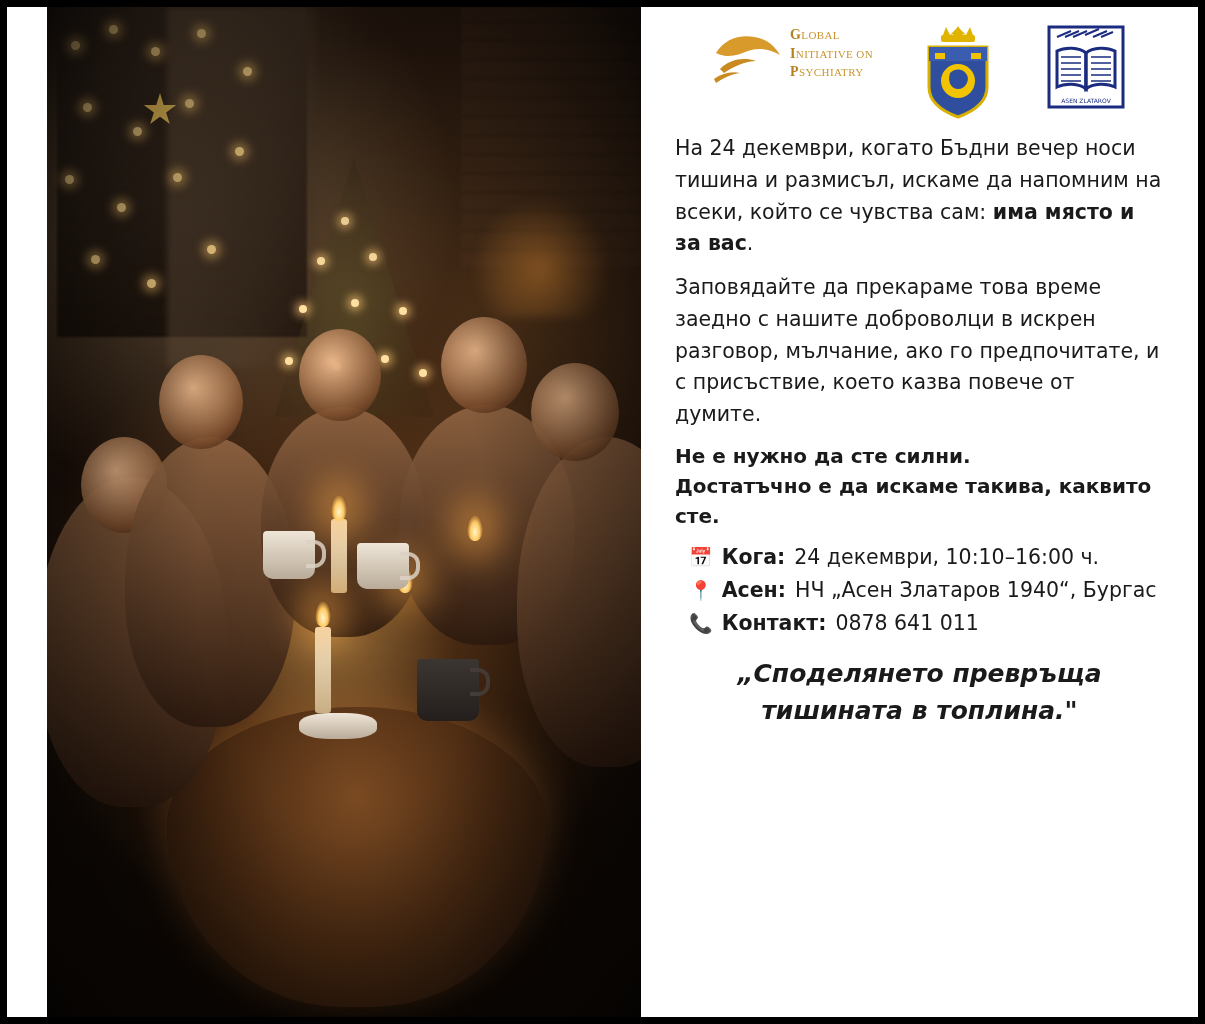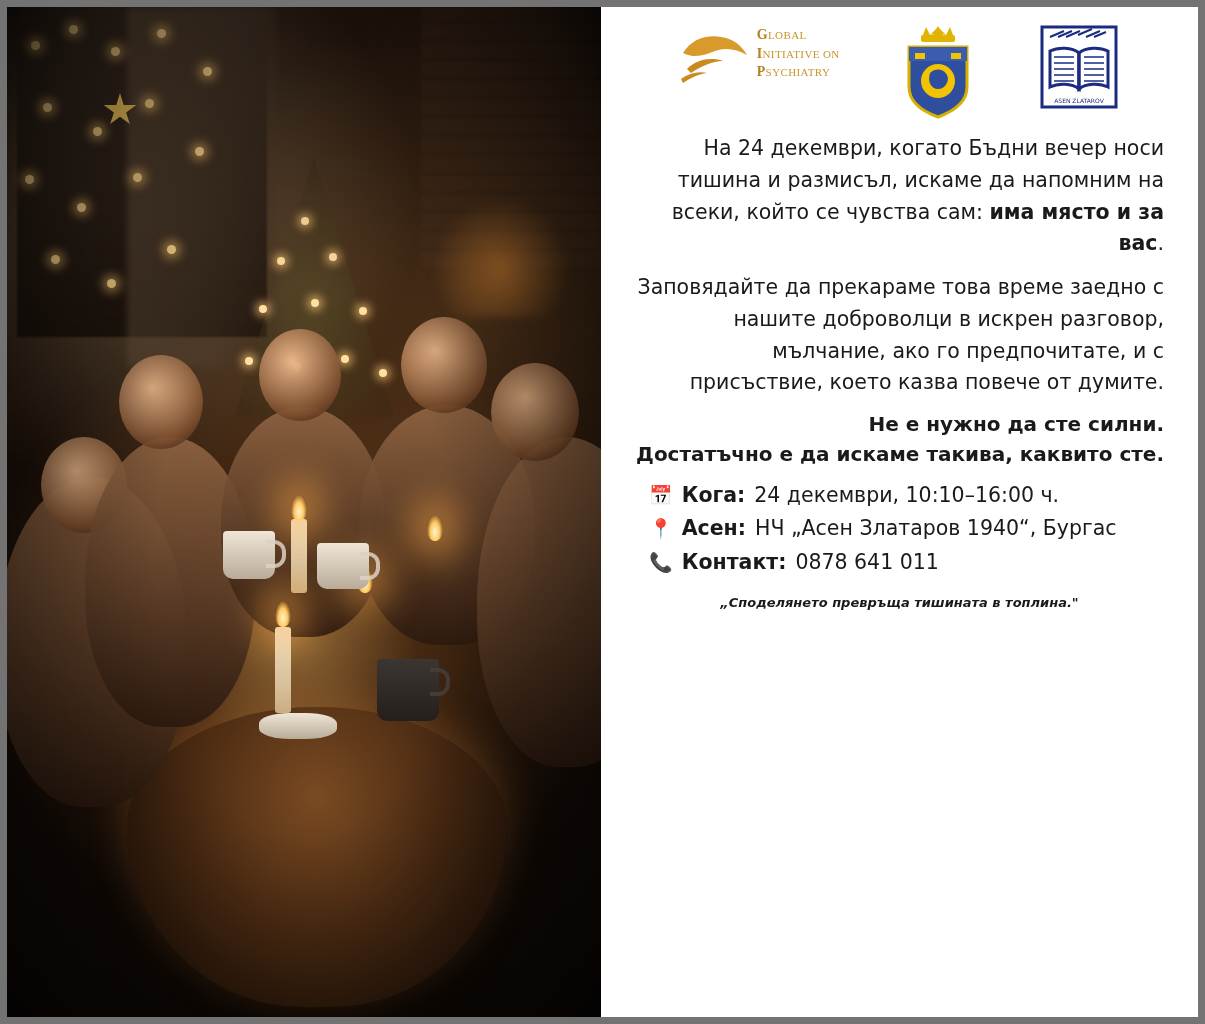--- a/index.html
+++ b/index.html
@@ -11,25 +11,26 @@
     width: 1205px;
     height: 1024px;
     overflow: hidden;
     font-family: "DejaVu Sans", sans-serif;
   }
   .poster {
     position: relative;
     width: 1205px;
     height: 1024px;
     box-sizing: border-box;
-    border: 7px solid #737373;
+    border: 7px solid #000000;
     background: #ffffff;
     display: flex;
     flex-direction: row;
     overflow: hidden;
+    padding-left: 40px;
   }
 
   
   .photo {
     position: relative;
     width: 594px;
     height: 100%;
     overflow: hidden;
     background: #120a06;
     flex: 0 0 594px;
@@ -228,21 +229,21 @@
   
   .emblem { width: 86px; height: 92px; position: relative; }
 
   .body-text { padding: 2px 6px 0 6px; }
   p {
     margin: 0 0 12px 0;
     font-family: "DejaVu Sans", sans-serif;
     color: #1a1a1a;
     font-size: 20.5px;
     line-height: 1.55;
-    text-align: right;
+    text-align: left;
   }
   p.tight { margin-bottom: 10px; }
   .b { font-weight: bold; }
   p.strong {
     font-weight: bold;
     margin: 0;
     line-height: 1.5;
     font-size: 20px;
   }
   .strong-block { margin: 6px 0 10px 0; }
@@ -258,21 +259,21 @@
     line-height: 1.62;
     color: #1a1a1a;
   }
   .detail-row .ico { font-size: 19px; line-height: 1; }
   .detail-row .lbl { font-weight: bold; }
   .quote {
     margin-top: 14px;
     text-align: center;
     font-style: italic;
     font-weight: bold;
-    font-size: 13px;
+    font-size: 25px;
     line-height: 1.5;
     color: #1a1a1a;
     padding: 0 18px;
   }
 </style>
 </head>
 <body>
 
 <div class="poster">
 

